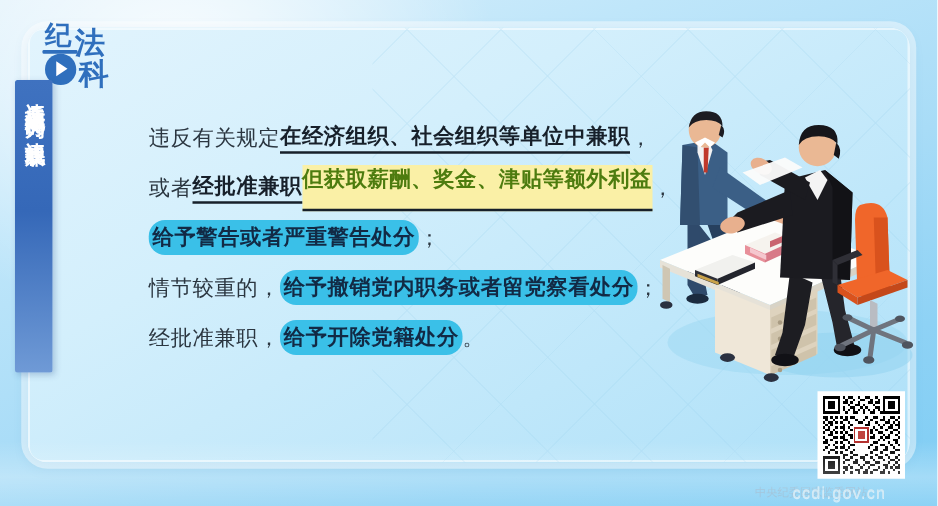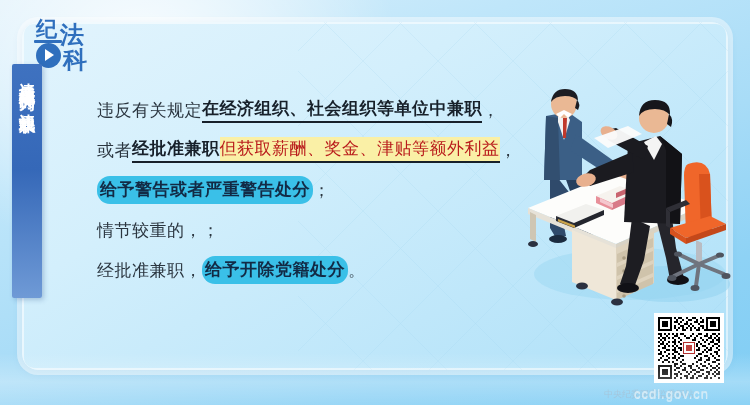--- a/index.html
+++ b/index.html
@@ -78,33 +78,33 @@
     display:flex;align-items:flex-start;justify-content:center;
     padding-top:6px;box-sizing:border-box;
   }
   .vtext{
     writing-mode:vertical-rl;text-orientation:upright;
     color:#ffffff;font-family:"Liberation Serif","DejaVu Serif",serif;
     font-weight:bold;font-size:16px;letter-spacing:1.5px;line-height:1;
   }
 
   
-  .lines{position:absolute;left:97px;top:90px;width:420px;}
+  .lines{position:absolute;left:119px;top:90px;width:420px;}
   .line{
     height:40px;display:flex;align-items:center;white-space:nowrap;
     font-size:17px;color:#28323c;letter-spacing:.5px;
   }
   .plain{font-weight:normal;color:#2b3640;}
   .bold-ul{
     font-weight:bold;color:#17202a;
     border-bottom:2px solid #17202a;padding-bottom:1px;
   }
   .hl-yellow{
-    font-weight:normal;color:#b91c1c;background:#faf0a6;
-    border-bottom:2px solid #17202a;padding-bottom:1px;
+    font-weight:bold;color:#4d7c0f;background:#faf0a6;
+    border-bottom:2px solid #17202a;padding-bottom:12px;
   }
   .hl-cyan{
     font-weight:bold;color:#122a45;background:#3ac0e8;
     padding:2px 3px 3px 3px;
     border-radius:13px;
   }
   .punct{font-weight:normal;color:#2b3640;}
 
   
   .illu{position:absolute;left:520px;top:88px;width:215px;height:218px;}
@@ -168,20 +168,21 @@
         <span class="bold-ul">经批准兼职</span>
         <span class="hl-yellow">但获取薪酬、奖金、津贴等额外利益</span>
         <span class="punct">，</span>
     </div>
     <div class="line">
         <span class="hl-cyan">给予警告或者严重警告处分</span>
         <span class="punct">；</span>
     </div>
     <div class="line">
       <span class="plain">情节较重的，</span>
+        <span class="hl-cyan">给予撤销党内职务或者留党察看处分</span>
         <span class="punct">；</span>
     </div>
     <div class="line">
       <span class="plain">经批准兼职，</span>
         <span class="hl-cyan">给予开除党籍处分</span>
         <span class="punct">。</span>
     </div>
   </div>
 
   <div class="illu">

